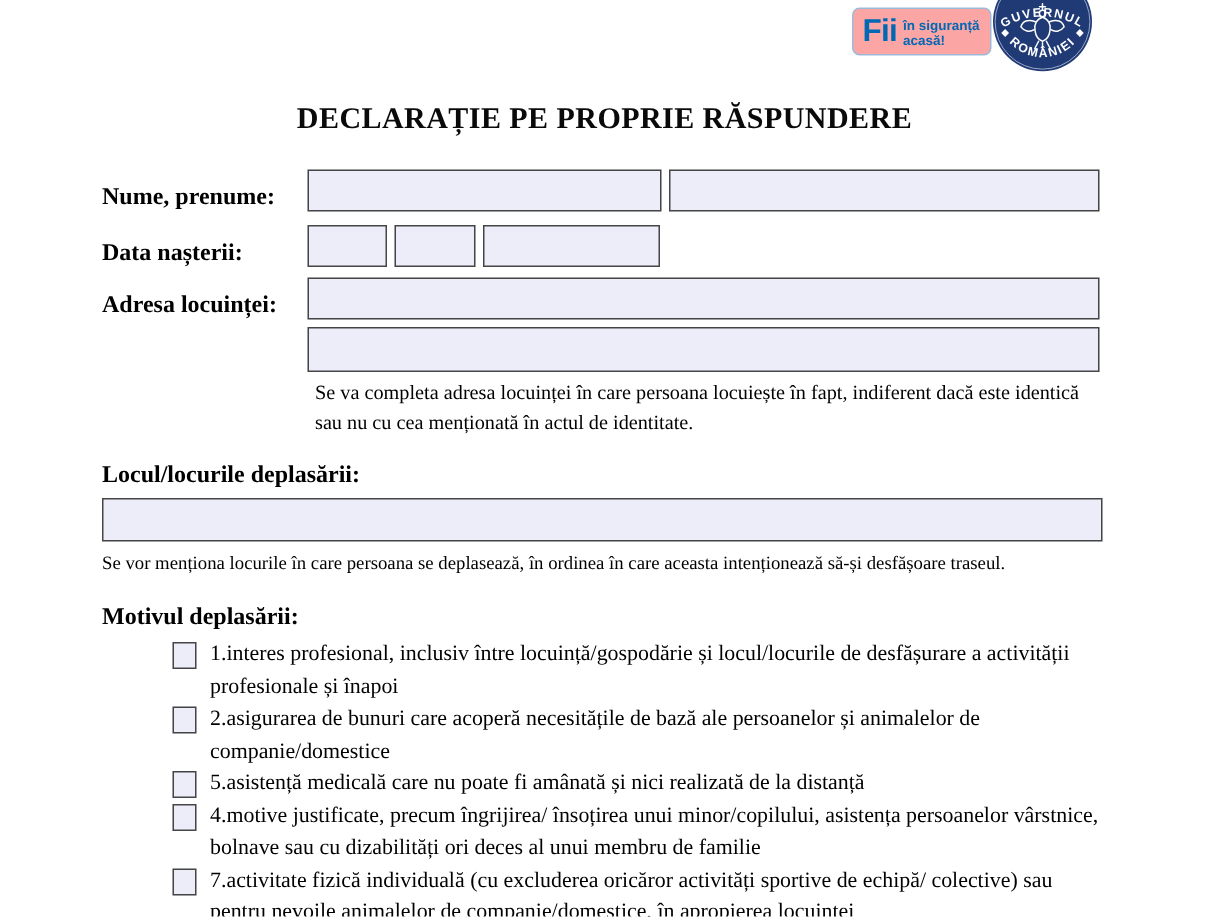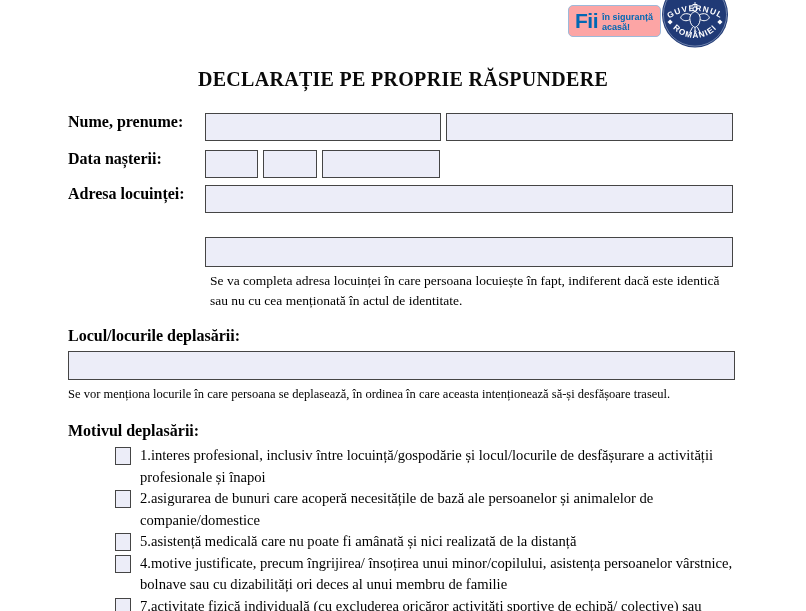--- a/index.html
+++ b/index.html
@@ -17,30 +17,30 @@
   }
   .badge .fii { font-size:21px; font-weight:bold; letter-spacing:-0.5px; }
   .badge .small { font-size:9px; font-weight:bold; line-height:10px; margin-left:4px; margin-top:1px; }
   .logo { position:absolute; left:662px; top:-19px; width:66px; height:68px; }
   .title {
     padding-top:68px; text-align:center;
     font-size:20px; font-weight:bold; letter-spacing:0.3px; color:#0a0a0a;
   }
   
   .content { margin-left:68px; margin-top:22px; }
-  .frow { display:flex; align-items:flex-start; }
+  .frow { display:flex; align-items:flex-end; }
   .flabel { width:137px; flex-shrink:0; font-size:16px; font-weight:bold; }
   .ibox {
     background:#ecedf8; border:1px solid #454545; height:28px;
     font-family:"Liberation Serif", serif; font-size:15px; padding:0 4px;
   }
   .mr5 { margin-right:5px; }
   .row-name { margin-bottom:9px; }
   .row-birth { margin-bottom:7px; }
-  .row-addr1 { margin-bottom:24px; }
+  .row-addr1 { margin-bottom:5px; }
   .row-addr2 { margin-left:137px; margin-bottom:4px; }
   .w236{width:236px;} .w287{width:287px;} .w53{width:53px;} .w54{width:54px;}
   .w118{width:118px;} .w528{width:528px;} .w667{width:667px;}
   .h30{height:30px;} .h29{height:29px;}
   .addr-note { margin-left:142px; font-size:13.5px; line-height:20px; }
   .addr-note span { display:block; }
   .section-label { font-size:16px; font-weight:bold; }
   .sec-place { margin-top:16px; }
   .sec-place .ibox { margin-top:6px; display:block; }
   .place-note { margin-top:7px; font-size:12.5px; white-space:nowrap; }

